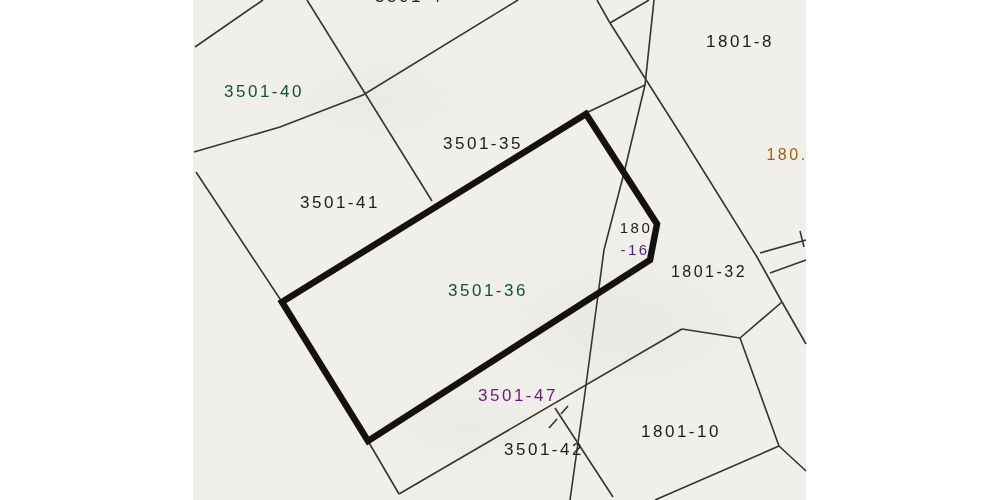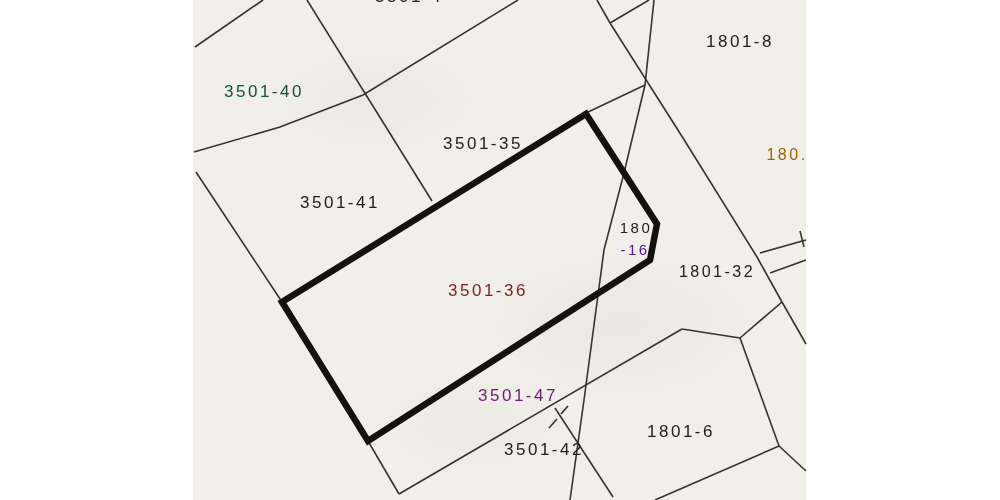--- a/index.html
+++ b/index.html
@@ -75,23 +75,23 @@
         <polyline points="549,428 557,419" fill="none" stroke="#363330" stroke-width="1.6"></polyline>
         <polyline points="561,414 568,406" fill="none" stroke="#363330" stroke-width="1.6"></polyline>
       </g>
       <polygon points="282,302 586,114 657,224 650,260 368,441" fill="none" stroke="#14110e" stroke-width="6.5" stroke-linejoin="miter"></polygon>
     </svg>
   <div id="labels-layer">
       <div class="parcel-label" style="left: 409px; top: -4px; font-size: 17px; color: rgb(35, 32, 28);">3501-4</div>
       <div class="parcel-label" style="left: 264px; top: 91px; font-size: 17px; color: #14532d;">3501-40</div>
       <div class="parcel-label" style="left: 483px; top: 108px; font-size: 17px; color: rgb(35, 32, 28); margin-top: 35px;">3501-35</div>
       <div class="parcel-label" style="left: 340px; top: 202px; font-size: 17px; color: rgb(35, 32, 28); text-align: center;">3501-41</div>
-      <div class="parcel-label" style="left: 488px; top: 290px; font-size: 17px; color: #7f1d1d;">3501-36</div>
+      <div class="parcel-label" style="left: 488px; top: 290px; font-size: 17px; color: #14532d;">3501-36</div>
       <div class="parcel-label" style="left: 518px; top: 395px; font-size: 17px; color: #701a75;">3501-47</div>
       <div class="parcel-label" style="left: 544px; top: 449px; font-size: 17px; color: rgb(35, 32, 28);">3501-42</div>
       <div class="parcel-label" style="left: 740px; top: 41px; font-size: 17px; color: rgb(35, 32, 28);">1801-8</div>
       <div class="parcel-label" style="left: 787px; top: 155px; font-size: 16px; color: #a16207;">180.</div>
       <div class="parcel-label" style="left: 636px; top: 227px; font-size: 15px; color: rgb(35, 32, 28);">180</div>
       <div class="parcel-label" style="left: 635px; top: 249px; font-size: 15px; color: #4c1d95;">-16</div>
-      <div class="parcel-label" style="left: 709px; top: 272px; font-size: 16px; color: rgb(35, 32, 28); margin-left: 8px;">1801-32</div>
-      <div class="parcel-label" style="left: 681px; top: 431px; font-size: 17px; color: rgb(35, 32, 28);">1801-6</div>
+      <div class="parcel-label" style="left: 709px; top: 272px; font-size: 16px; color: rgb(35, 32, 28);">1801-32</div>
+      <div class="parcel-label" style="left: 681px; top: 431px; font-size: 17px; color: rgb(35, 32, 28);">1801-10</div>
     </div>
 </div>
 
 </body></html>

